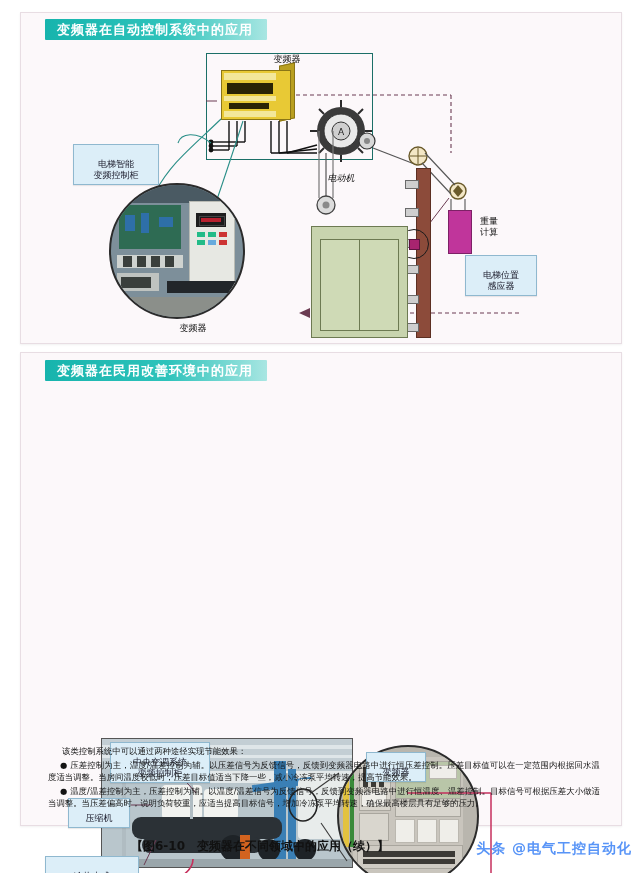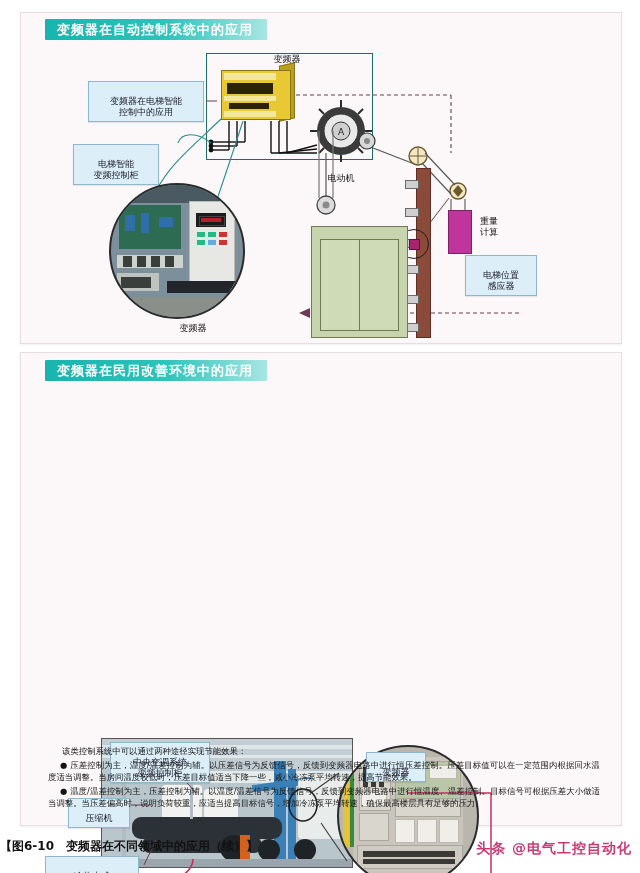--- a/index.html
+++ b/index.html
@@ -82,24 +82,24 @@
   .car-door{position:absolute;background:#cfdab6;border:1px solid #6d7a52;}
   .weight{position:absolute;background:#c0359b;border:1px solid #7d2166;}
 
   
   .body-text{position:absolute;left:48px;top:745px;width:552px;color:#141414;
     font-size:8.4px;line-height:12.6px;text-align:justify;}
   .body-text p{margin:0 0 1px 0;}
   .body-text .b1{text-indent:14px;}
   .body-text .bullet{text-indent:12px;}
 
-  .caption{position:absolute;left:0;top:838px;width:520px;text-align:left;
+  .caption{position:absolute;left:0;top:838px;width:520px;text-align:center;
     font-size:12px;font-weight:bold;color:#111;}
 
-  .watermark{position:absolute;right:8px;top:840px;font-size:14px;color:#be185d;
+  .watermark{position:absolute;right:8px;top:840px;font-size:14px;color:#3b82f6;
     font-weight:bold;letter-spacing:1px;opacity:.85;}
 </style>
 </head>
 <body>
 
 <div class="page">
 
   <div class="panel" id="panel-top">
 
     <div class="box-line" style="left:185px;top:40px;width:165px;height:105px;"></div>
@@ -240,35 +240,31 @@
       <div class="cab-dark" style="left:12px;top:71px;width:9px;height:11px;"></div>
       <div class="cab-dark" style="left:26px;top:71px;width:9px;height:11px;"></div>
       <div class="cab-dark" style="left:40px;top:71px;width:9px;height:11px;"></div>
       <div class="cab-dark" style="left:54px;top:71px;width:9px;height:11px;"></div>
       <div class="cab-row" style="left:6px;top:88px;width:42px;height:18px;background:#bfc3c0;"></div>
       <div class="cab-dark" style="left:10px;top:92px;width:30px;height:11px;"></div>
       <div class="cab-row" style="left:56px;top:96px;width:70px;height:12px;background:#22262a;"></div>
       <div class="cab-dark" style="left:0;top:112px;width:132px;height:20px;background:#8b8f8a;"></div>
     </div>
 
-    <div class="cal" style="left:67px;top:68px;width:104px;">
-      <span>变频器在电梯智能
-控制中的应用</span>
-    </div>
     <div class="cal" style="left:52px;top:131px;width:74px;">
       <span>电梯智能
 变频控制柜</span>
     </div>
     <div class="cal" style="left:424px;top:242px;width:60px;margin-left:20px;">
       <span>电梯位置
 感应器</span>
     </div>
 
     <div class="dlabel" style="left:236px;top:41px;width:60px;">变频器</div>
-    <div class="dlabel" style="left:292px;top:160px;width:56px;">电动机</div>
+    <div class="dlabel" style="left:292px;top:160px;width:56px;font-style:italic;">电动机</div>
     <div class="dlabel" style="left:451px;top:203px;width:34px;">重量
 计算</div>
     <div class="dlabel" style="left:146px;top:310px;width:52px;">变频器</div>
 
   </div>
 
   <div class="banner" id="banner-1">变频器在自动控制系统中的应用</div>
 
   <div class="panel" id="panel-bottom">
 

